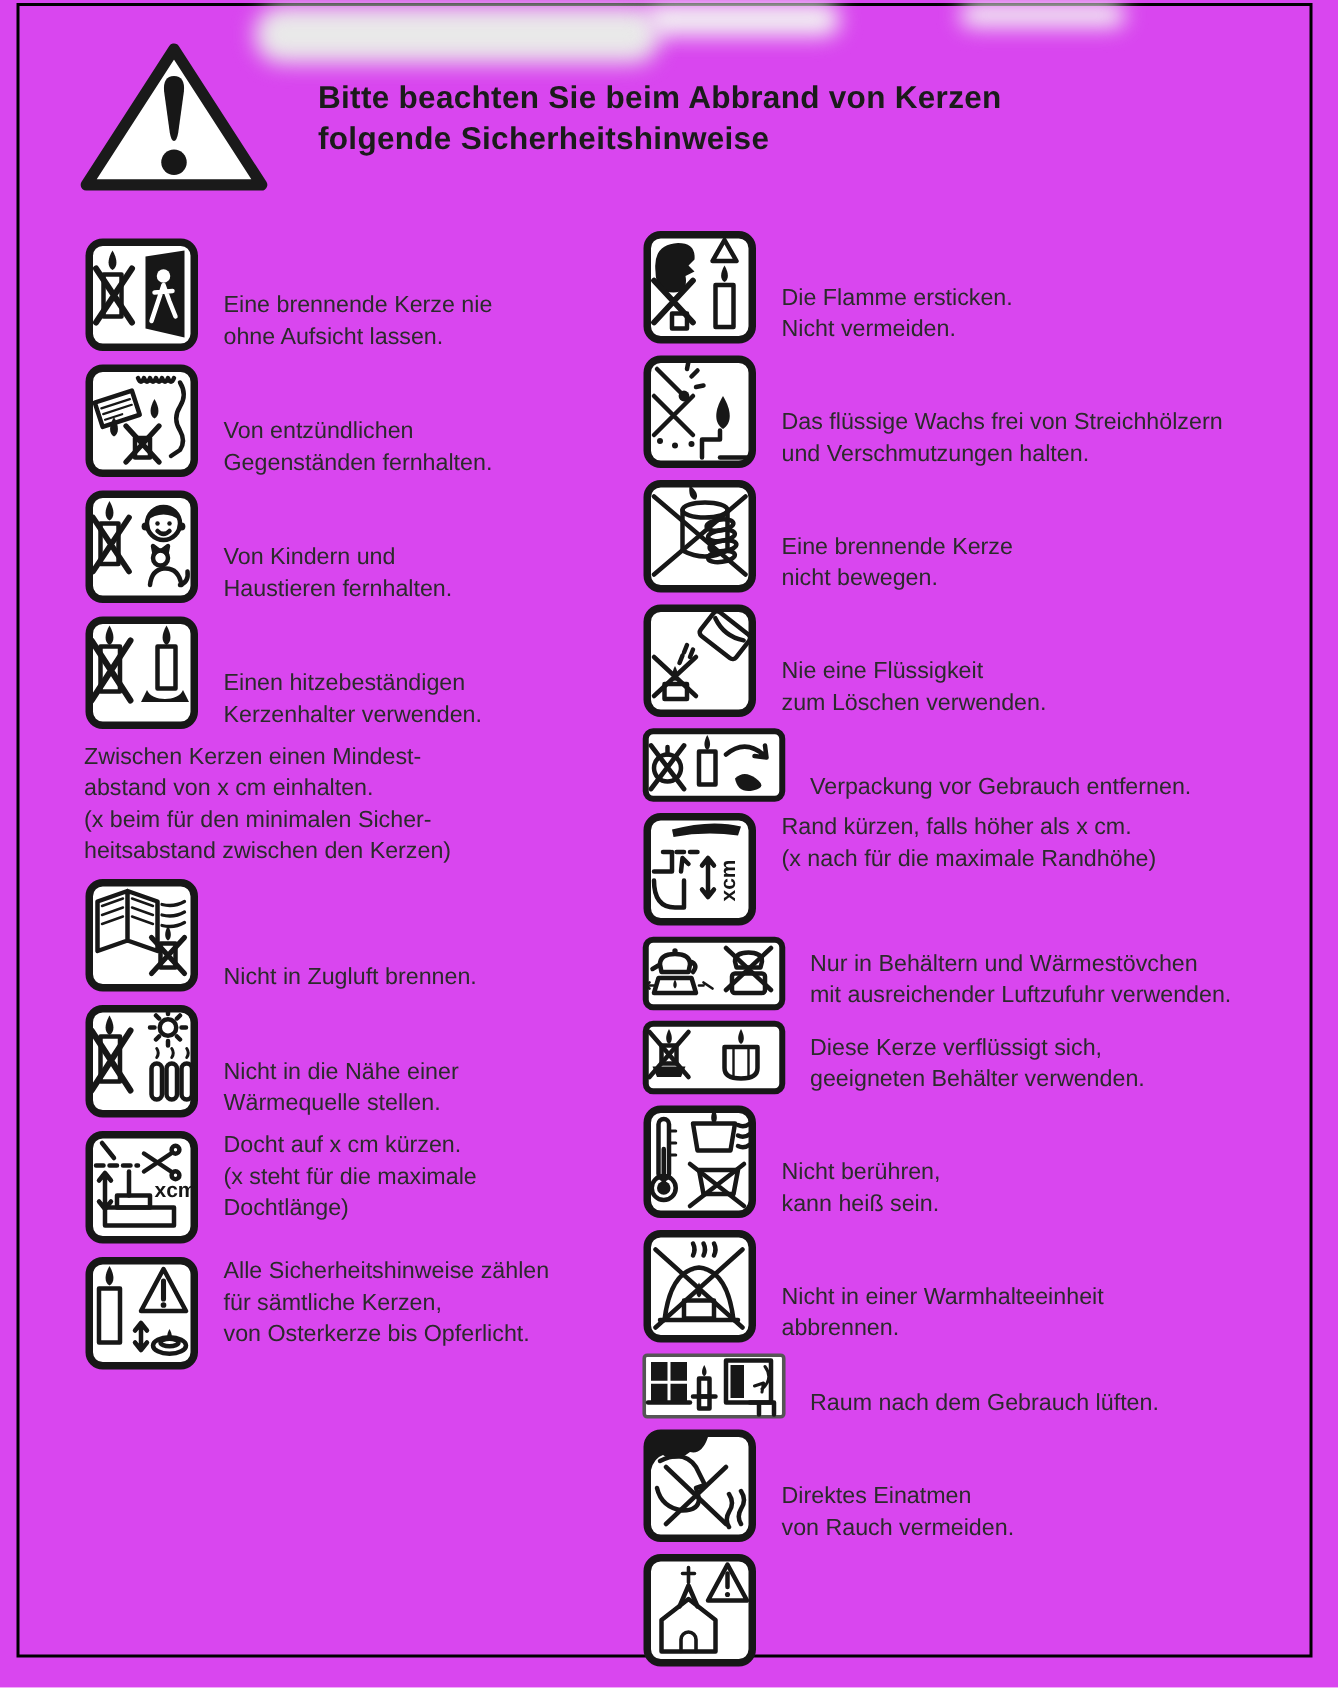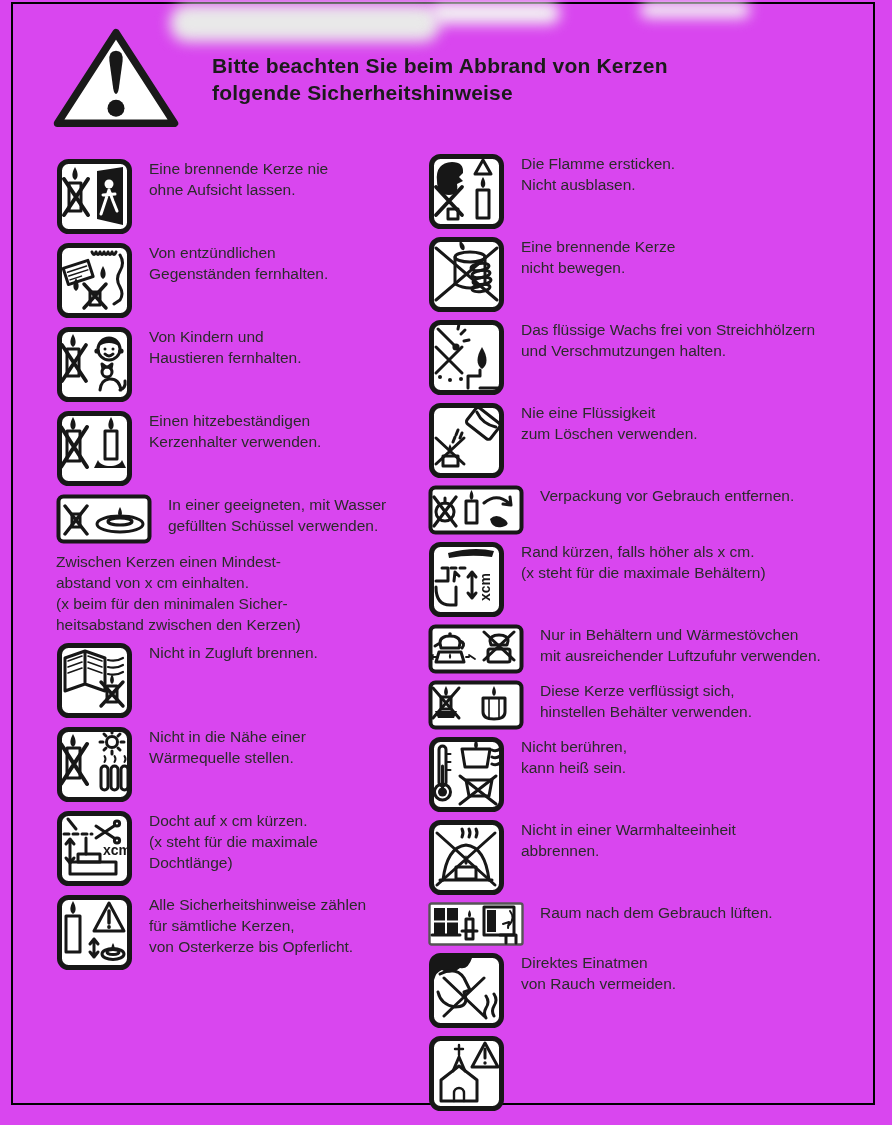--- a/index.html
+++ b/index.html
@@ -9,21 +9,21 @@
   .smudge{position:absolute;background:#e9e9e9;filter:blur(7px);border-radius:18px;}
   .smudge.a{left:170px;top:4px;width:270px;height:38px;}
   .smudge.b{left:430px;top:2px;width:130px;height:22px;background:#f2f2f2;}
   .smudge.c{left:640px;top:2px;width:110px;height:16px;background:#f2f2f2;}
   .header{position:absolute;left:50px;top:26px;display:flex;gap:30px;align-items:flex-start;}
   .title{margin:26px 0 0 0;font-size:21px;font-weight:bold;line-height:1.3;color:#1b1b1b;
          white-space:pre-line;letter-spacing:.2px;}
   .col{position:absolute;}
   .col.left{left:56px;top:158px;width:372px;}
   .col.right{left:428px;top:153px;width:444px;}
-  .row{display:flex;align-items:flex-start;gap:16px;}
+  .row{display:flex;align-items:flex-end;gap:16px;}
   .col.left .row{margin-bottom:7px;}
   .col.right .row{margin-bottom:6px;}
   .row.top{align-items:flex-start;}
   .icon{flex:0 0 auto;line-height:0;}
   .txt{margin:0;font-size:15.5px;line-height:21px;white-space:pre-line;}
   svg{display:block;}
   .st{stroke:#171717;fill:none;stroke-width:3;stroke-linecap:round;stroke-linejoin:round;}
   .fl{fill:#171717;stroke:none;}
   .bdr{fill:#fff;stroke:#171717;stroke-width:5;}
   .bdrw{fill:#fff;stroke:#171717;stroke-width:4;}
@@ -135,38 +135,20 @@
           <g class="st">
               <rect x="49" y="21" width="12" height="28"></rect>
             </g>
           <path class="fl" d="M42 50 c3 8 21 8 24 0 l4 8 H38 Z"></path>
         </svg>
       </span>
       <p class="txt">Einen hitzebeständigen
 Kerzenhalter verwenden.</p>
     </div>
 
-    <div class="row">
-      <span class="icon">
-        <svg width="96" height="50" viewBox="0 0 96 50">
-            <rect class="bdrw" x="2.5" y="2.5" width="91" height="45" rx="5"></rect>
-          <g class="st" stroke-width="3">
-              <rect x="16" y="20" width="8" height="13"></rect>
-              <path d="M9 12 31 40 M31 12 9 40" stroke-width="3.4"></path>
-            </g>
-          <g class="st" stroke-width="2.6">
-              <ellipse cx="64" cy="30" rx="23" ry="8"></ellipse>
-              <ellipse cx="64" cy="27.5" rx="12" ry="3.5"></ellipse>
-            </g>
-          <path class="fl" d="M64 13 C61.5 17.5 61.5 21.5 64 23 C66.5 21.5 66.5 17.5 64 13 Z"></path>
-        </svg>
-      </span>
-      <p class="txt">In einer geeigneten, mit Wasser
-gefüllten Schüssel verwenden.</p>
-    </div>
 
     <div class="row top">
       <p class="txt">Zwischen Kerzen einen Mindest-
 abstand von x cm einhalten.
 (x beim für den minimalen Sicher-
 heitsabstand zwischen den Kerzen)</p>
     </div>
 
     <div class="row">
       <span class="icon">
@@ -275,45 +257,21 @@
           <g class="st">
               <rect x="20" y="56" width="10" height="10"></rect>
               <path d="M8 34 34 62 M34 34 8 62" stroke-width="3.8"></path>
             </g>
           <path class="st" d="M55 7 63 21 H47 Z" stroke-width="2.8"></path>
           <path class="fl" d="M55 24 C52 29 52 33.5 55 35 C58 33.5 58 29 55 24 Z"></path>
           <rect class="st" x="49" y="37" width="12" height="28"></rect>
         </svg>
       </span>
       <p class="txt">Die Flamme ersticken.
-Nicht ausblasen.</p>
-    </div>
-
-    <div class="row">
-      <span class="icon">
-        <svg width="77" height="77" viewBox="0 0 77 77">
-            <rect class="bdr" x="3.5" y="3.5" width="70" height="70" rx="9"></rect>
-          <g transform="rotate(-22 34 10)">
-              <path class="fl" d="M34 4 C31 9 31 13 34 14.5 C37 13 37 9 34 4 Z"></path>
-            </g>
-          <g class="st" stroke-width="2.8">
-              <ellipse cx="42" cy="21" rx="15" ry="5"></ellipse>
-              <path d="M27 21V48 M57 21V48 M27 48 q15 8 30 0"></path>
-            </g>
-          <g class="st" stroke-width="2.4">
-            <ellipse cx="52" cy="31" rx="9" ry="3.6" transform="rotate(-8 52 31)"></ellipse>
-            <ellipse cx="53" cy="38" rx="9" ry="3.6" transform="rotate(-8 53 38)"></ellipse>
-            <ellipse cx="54" cy="45" rx="9" ry="3.6" transform="rotate(-8 54 45)"></ellipse>
-            <ellipse cx="53" cy="52" rx="9" ry="3.6" transform="rotate(-8 53 52)"></ellipse>
-          </g>
-          <path class="st" d="M8 12 69 64 M69 12 8 64" stroke-width="6"></path>
-        </svg>
-      </span>
-      <p class="txt">Eine brennende Kerze
-nicht bewegen.</p>
+Nicht vermeiden.</p>
     </div>
 
     <div class="row">
       <span class="icon">
         <svg width="77" height="77" viewBox="0 0 77 77">
             <rect class="bdr" x="3.5" y="3.5" width="70" height="70" rx="9"></rect>
           <path class="st" d="M10 10 26 26" stroke-width="4"></path>
             <circle class="fl" cx="28" cy="28" r="3.6"></circle>
           <path class="st" d="M33 15l4-4 M36 22l5-1 M30 10l1-5" stroke-width="2"></path>
           <path class="st" d="M8 28 34 54 M34 28 8 54" stroke-width="3.4"></path>
@@ -326,20 +284,44 @@
         </svg>
       </span>
       <p class="txt">Das flüssige Wachs frei von Streichhölzern
 und Verschmutzungen halten.</p>
     </div>
 
     <div class="row">
       <span class="icon">
         <svg width="77" height="77" viewBox="0 0 77 77">
             <rect class="bdr" x="3.5" y="3.5" width="70" height="70" rx="9"></rect>
+          <g transform="rotate(-22 34 10)">
+              <path class="fl" d="M34 4 C31 9 31 13 34 14.5 C37 13 37 9 34 4 Z"></path>
+            </g>
+          <g class="st" stroke-width="2.8">
+              <ellipse cx="42" cy="21" rx="15" ry="5"></ellipse>
+              <path d="M27 21V48 M57 21V48 M27 48 q15 8 30 0"></path>
+            </g>
+          <g class="st" stroke-width="2.4">
+            <ellipse cx="52" cy="31" rx="9" ry="3.6" transform="rotate(-8 52 31)"></ellipse>
+            <ellipse cx="53" cy="38" rx="9" ry="3.6" transform="rotate(-8 53 38)"></ellipse>
+            <ellipse cx="54" cy="45" rx="9" ry="3.6" transform="rotate(-8 54 45)"></ellipse>
+            <ellipse cx="53" cy="52" rx="9" ry="3.6" transform="rotate(-8 53 52)"></ellipse>
+          </g>
+          <path class="st" d="M8 12 69 64 M69 12 8 64" stroke-width="6"></path>
+        </svg>
+      </span>
+      <p class="txt">Eine brennende Kerze
+nicht bewegen.</p>
+    </div>
+
+    <div class="row">
+      <span class="icon">
+        <svg width="77" height="77" viewBox="0 0 77 77">
+            <rect class="bdr" x="3.5" y="3.5" width="70" height="70" rx="9"></rect>
           <g transform="rotate(38 52 24)">
               <rect class="st" x="38" y="10" width="30" height="20" rx="3" stroke-width="2.8"></rect>
               <path class="st" d="M41 15 q12 6 24 0" stroke-width="2"></path>
             </g>
           <path class="st" d="M30 28l-2 5 M34 31l-2 5 M27 35l-2 5" stroke-width="2"></path>
           <path class="fl" d="M22 42 C19.5 46.5 19.5 50.5 22 52 C24.5 50.5 24.5 46.5 22 42 Z"></path>
           <rect class="st" x="15" y="54" width="15" height="10"></rect>
           <path class="st" d="M8 36 36 62 M36 36 8 62" stroke-width="3.8"></path>
         </svg>
       </span>
@@ -375,21 +357,21 @@
           <path class="st" d="M14 27 H38" stroke-dasharray="5 4" stroke-width="2.5"></path>
           <path class="st" d="M8 40 H20 V27 M26 40 27 31 31 35" stroke-width="3"></path>
           <path class="st" d="M8 46 q0 18 14 18 h6 V46" stroke-width="3"></path>
           <g class="st" stroke-width="3">
               <path d="M44 32 V56 M40 36 44 31 48 36 M40 52 44 57 48 52"></path>
             </g>
           <text class="iclabel" font-size="14" text-anchor="middle" transform="rotate(-90 62 46)" x="62" y="46">xcm</text>
         </svg>
       </span>
       <p class="txt">Rand kürzen, falls höher als x cm.
-(x steht für die maximale Behältern)</p>
+(x nach für die maximale Randhöhe)</p>
     </div>
 
     <div class="row">
       <span class="icon">
         <svg width="96" height="50" viewBox="0 0 96 50">
             <rect class="bdrw" x="2.5" y="2.5" width="91" height="45" rx="5"></rect>
           <g class="st" stroke-width="2.2">
             <path d="M12 19 q0-7 10-7 q10 0 10 7 l-1 5 H13 Z M12 19 l-5 3 M32 17 q6 2 2 7"></path>
             <circle class="fl" cx="22" cy="10" r="1.8"></circle>
             <path d="M11 28 h22 l3 10 H8 Z"></path>
@@ -416,21 +398,21 @@
           <path class="fl" d="M7 31 h22 l-3 7 H10 Z"></path>
           <path class="st" d="M5 8 31 38 M31 8 5 38" stroke-width="3"></path>
           <path class="fl" d="M66 6 C63.5 10.5 63.5 14.5 66 16 C68.5 14.5 68.5 10.5 66 6 Z"></path>
           <g class="st" stroke-width="2.6">
               <path d="M55 18 h22 v14 q0 7-11 7 q-11 0-11-7 Z"></path>
               <path d="M61 18 v20 M71 18 v20" stroke-width="1.6"></path>
             </g>
         </svg>
       </span>
       <p class="txt">Diese Kerze verflüssigt sich,
-hinstellen Behälter verwenden.</p>
+geeigneten Behälter verwenden.</p>
     </div>
 
     <div class="row">
       <span class="icon">
         <svg width="77" height="77" viewBox="0 0 77 77">
             <rect class="bdr" x="3.5" y="3.5" width="70" height="70" rx="9"></rect>
           <g class="st" stroke-width="2.6">
               <rect x="11" y="10" width="7" height="40" rx="3.5"></rect>
               <circle cx="14.5" cy="56" r="8"></circle>
               <path d="M18.5 18h4 M18.5 26h4 M18.5 34h4" stroke-width="2"></path>

